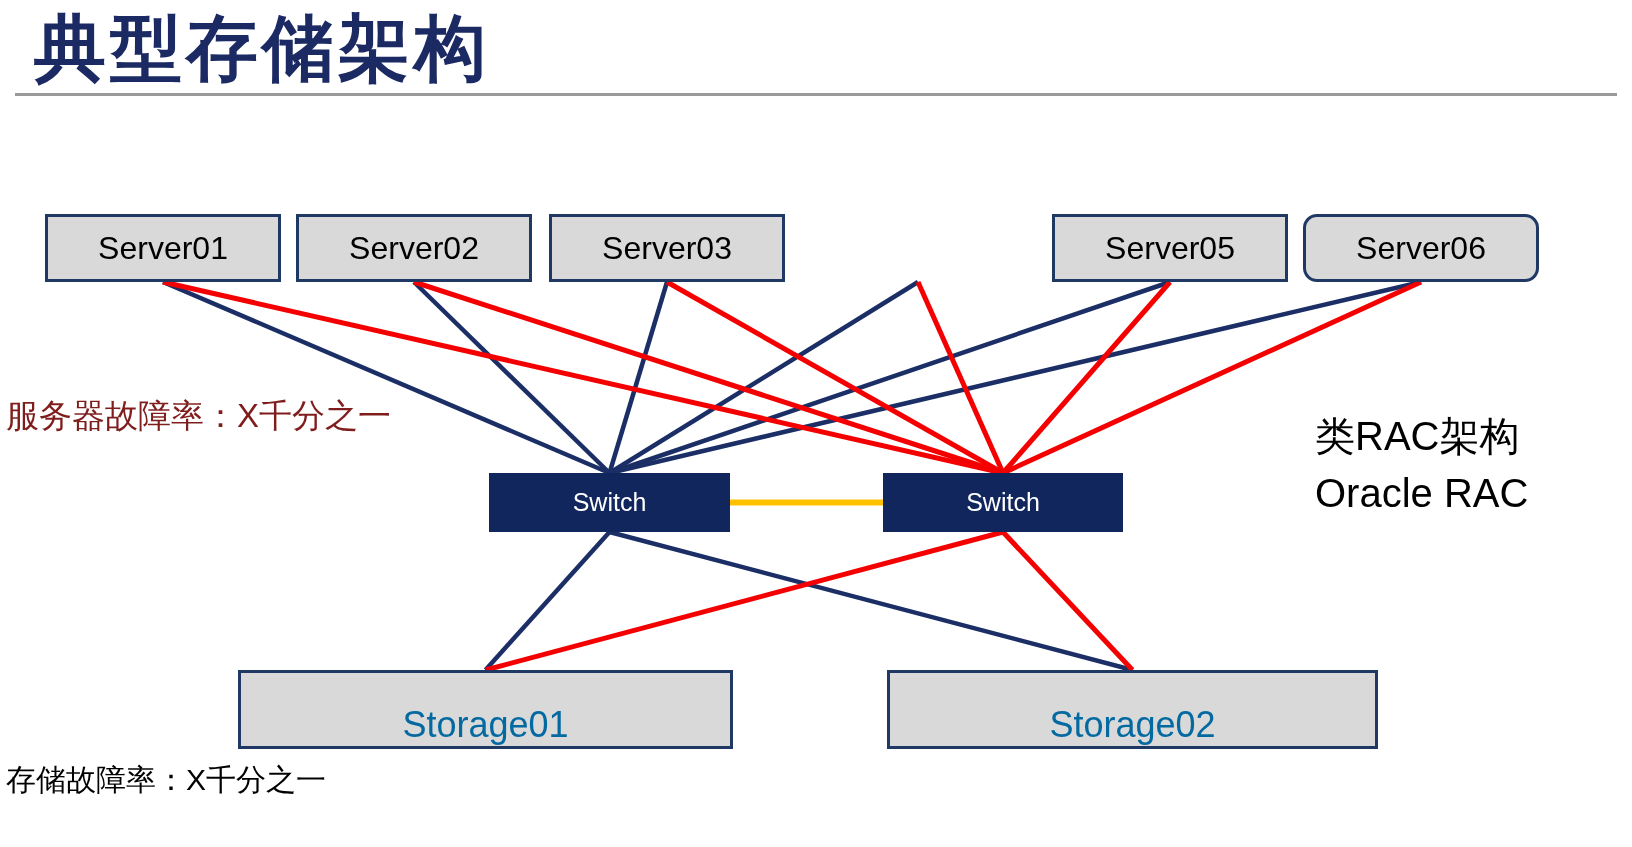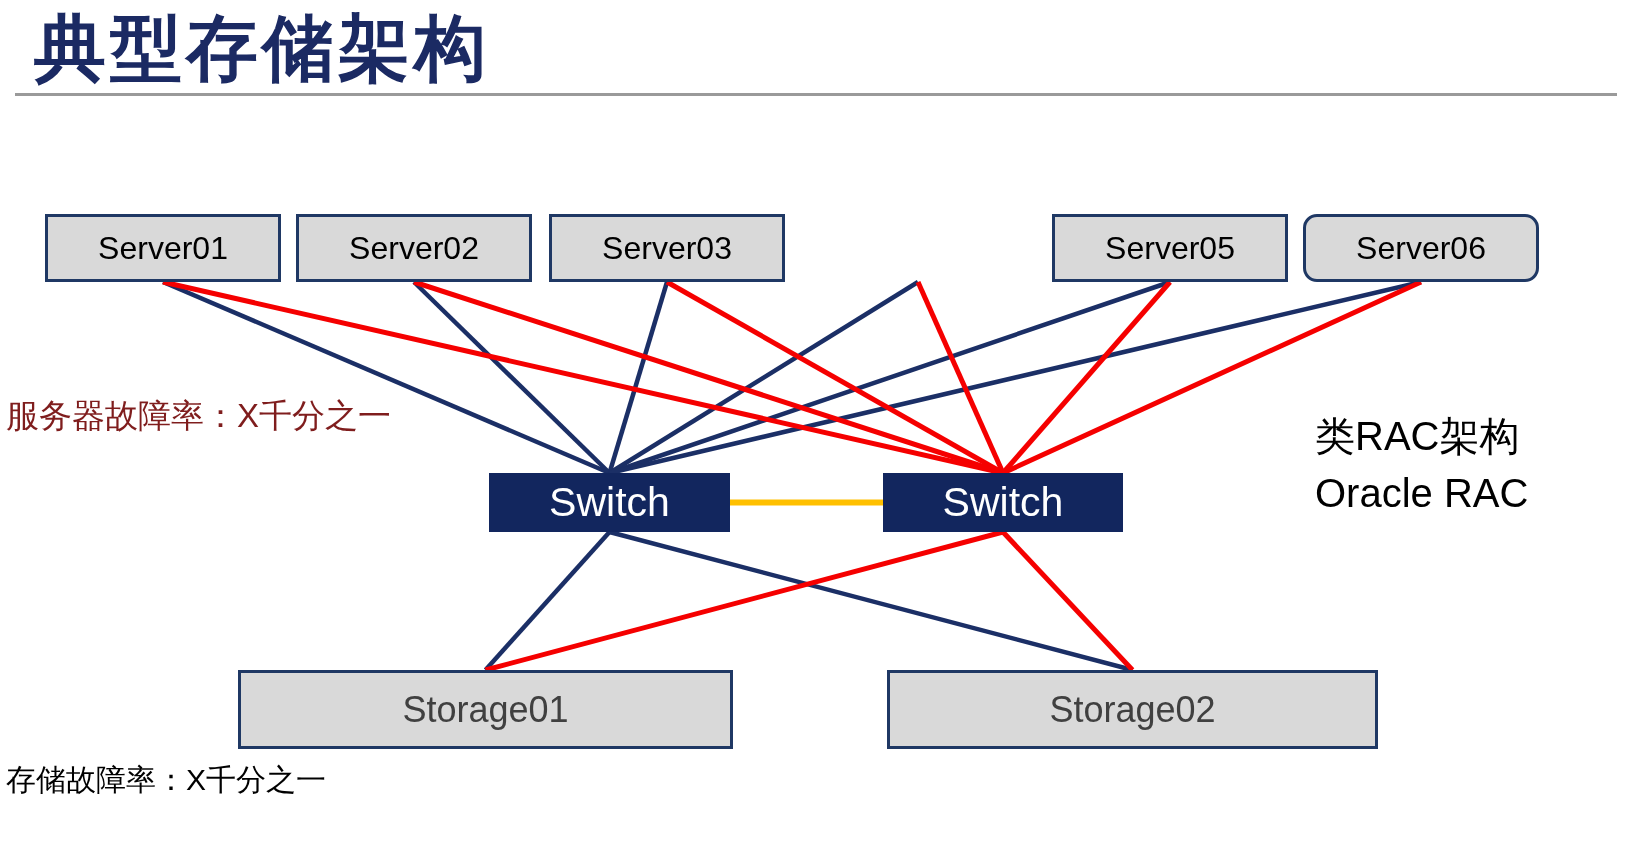--- a/index.html
+++ b/index.html
@@ -55,31 +55,32 @@
   #server-3 { left: 549px; }
   #server-4 { left: 800px; }
   #server-5 { left: 1052px; }
   #server-6 { left: 1303px; border-radius: 14px; }
   .switch-box {
     top: 473px;
     width: 241px;
     height: 59px;
     background: #12265e;
     color: #ffffff;
-    font-size: 41px;
+    font-size: 25px;
   }
   #switch-1 { left: 489px; }
   #switch-2 { left: 883px; width: 240px; }
   .storage-box {
     top: 670px;
     height: 79px;
     background: #d9d9d9;
     border: 3px solid #1f3864;
     font-size: 36px;
-    color: #404040;
+    color: #0369a1;
+    align-items: flex-end;
   }
   #storage-1 { left: 238px; width: 495px; }
   #storage-2 { left: 887px; width: 491px; }
   .note-left {
     position: absolute;
     left: 6px;
     top: 374px;
     font-size: 33px;
     color: #7f1d1d;
     z-index: 3;

